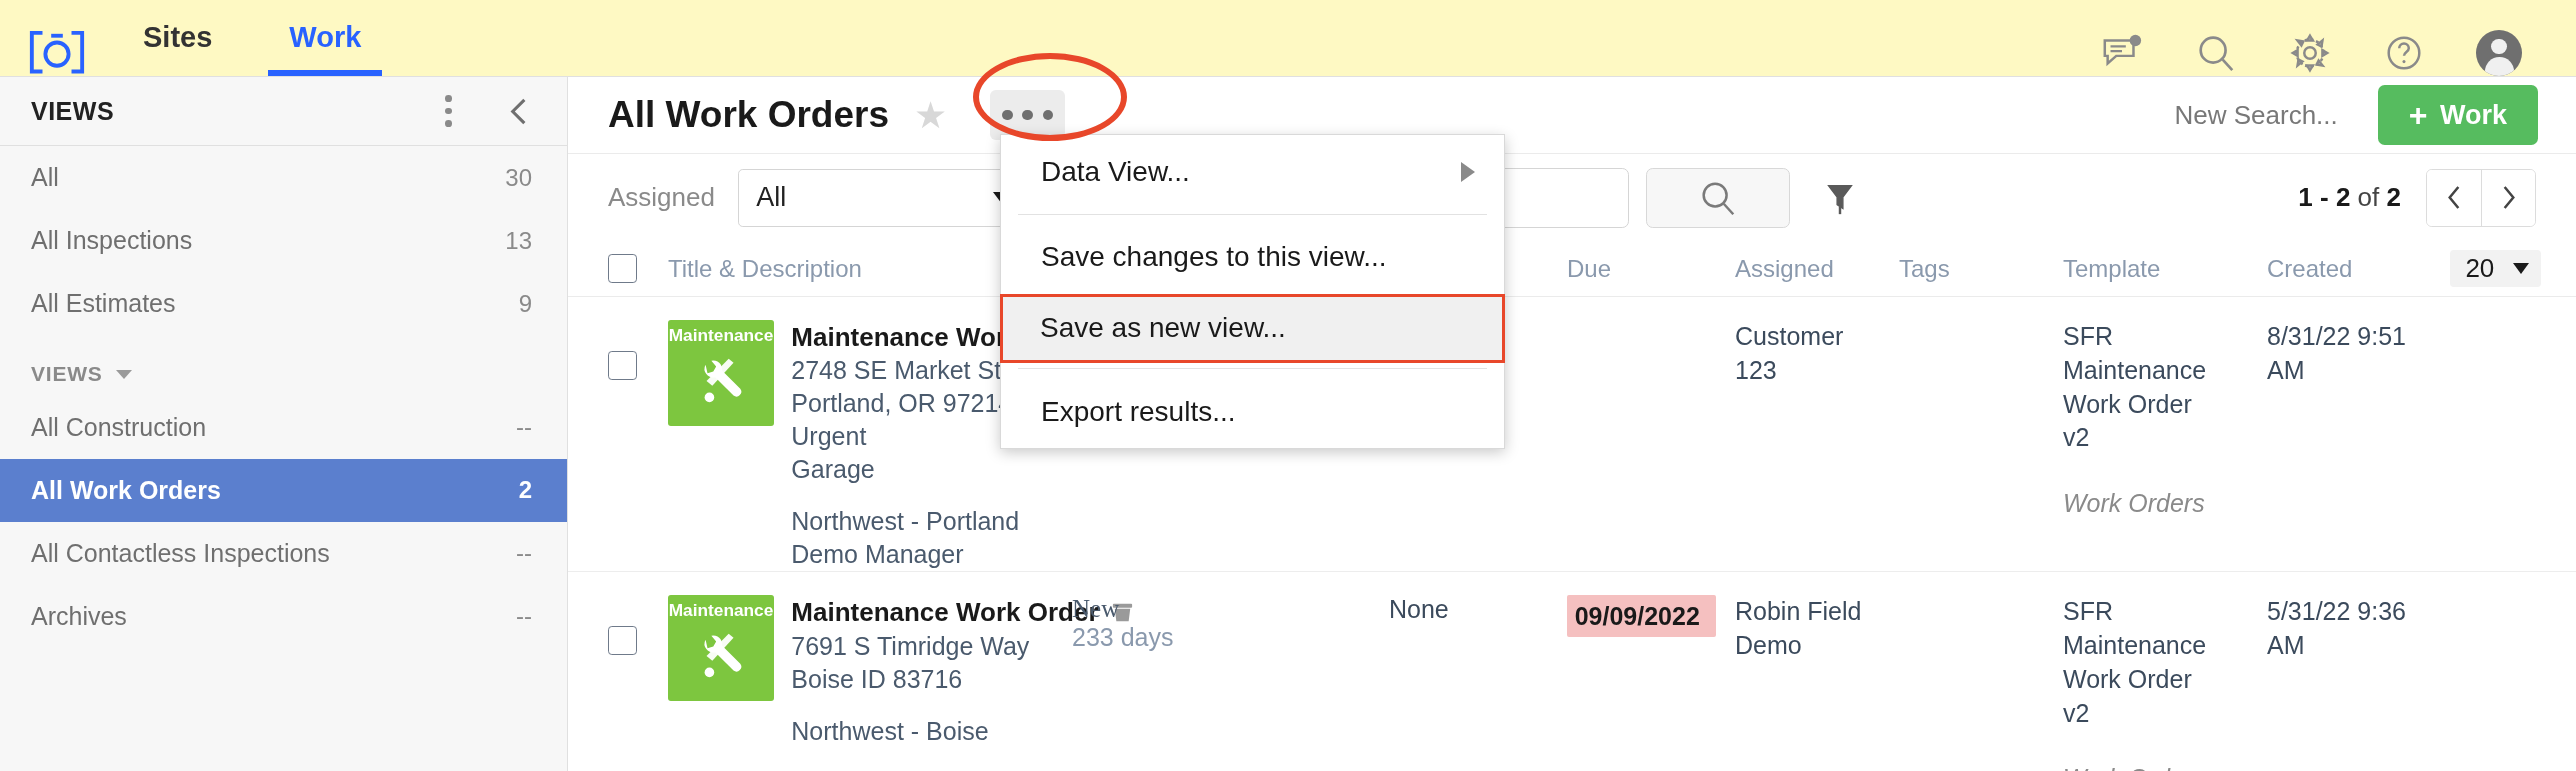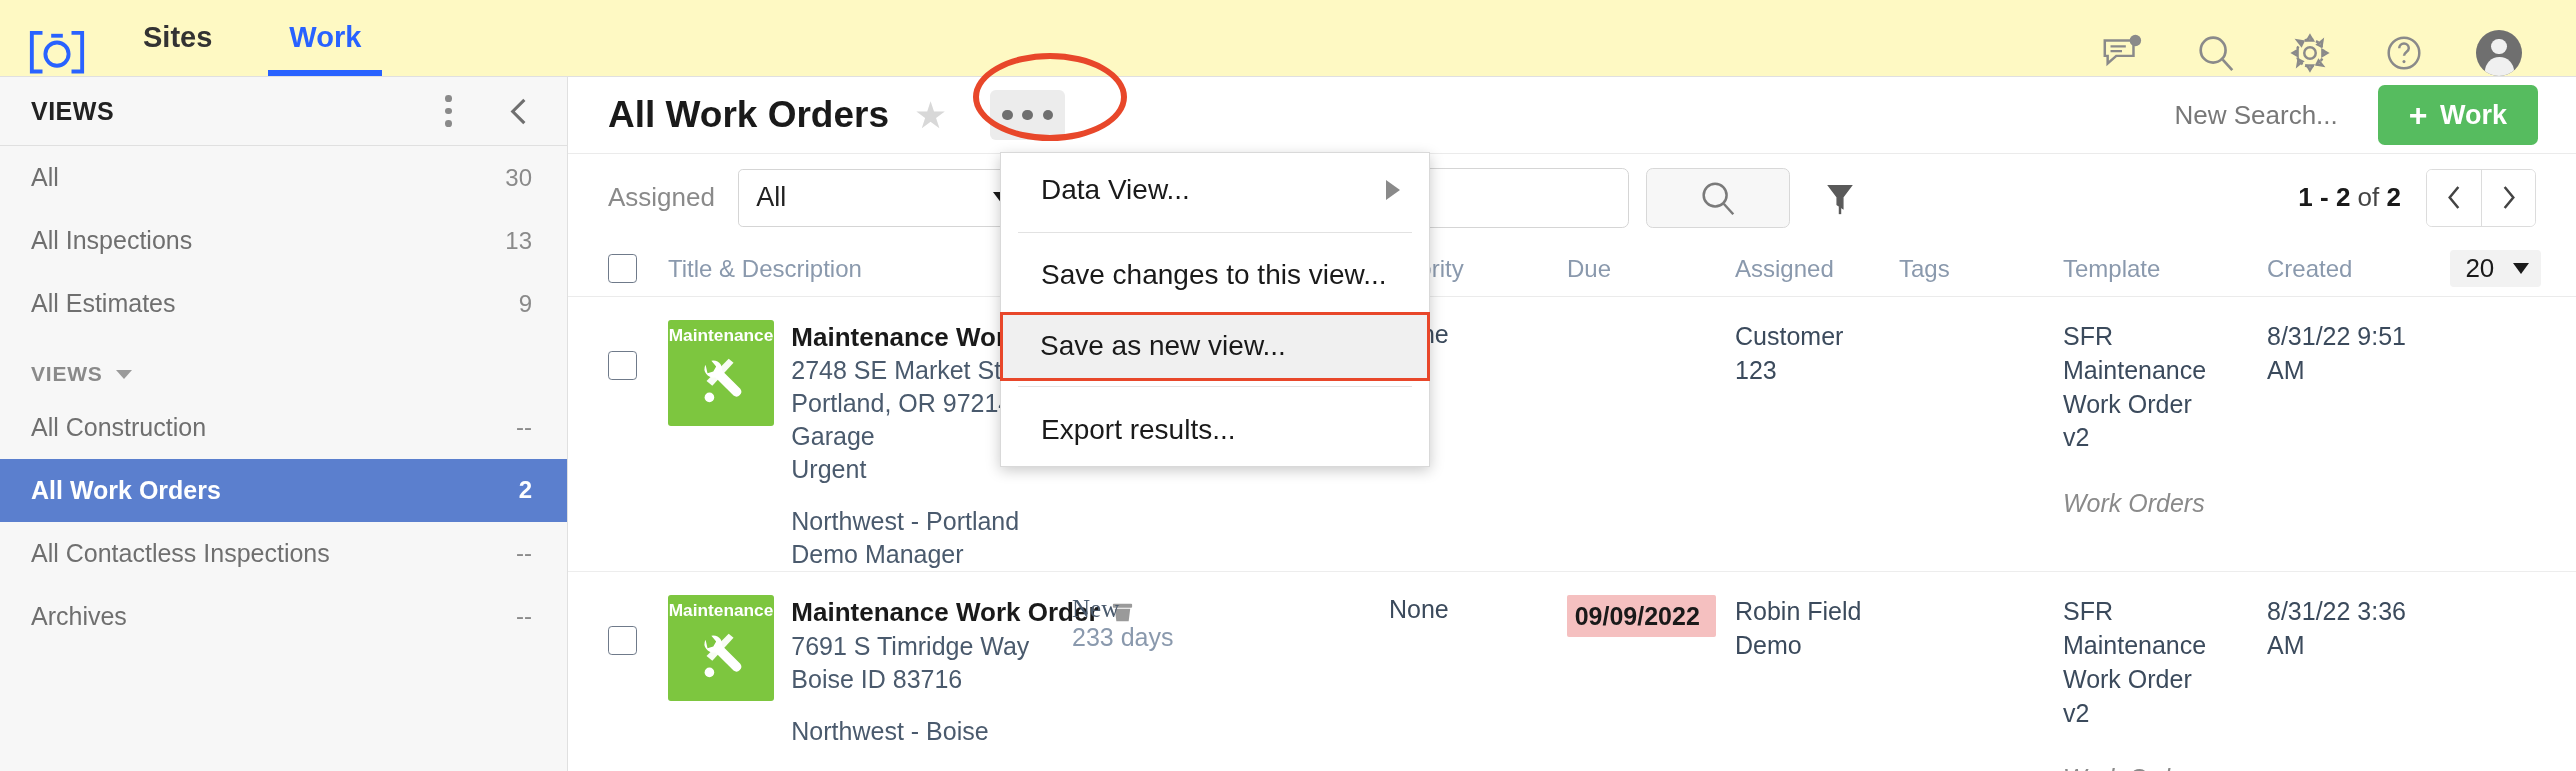--- a/index.html
+++ b/index.html
@@ -206,21 +206,21 @@
   .cell-line { line-height: 1.35; }
   .due-badge {
     background: #f5c0c0; color: #1a1a1a; font-weight: bold;
     padding: 4.8px 7.7px; width: 149px; line-height: 1.28; border-radius: 1.9px;
   }
   .template-italic { color: #8a8a8a; font-style: italic; margin-top: 32px; }
   .folder-icon { color: #9a9a9a; display: inline-flex; }
 
   
   .menu {
-    position: absolute; left: 1000px; top: 152px; width: 430px;
+    position: absolute; left: 1000px; top: 134px; width: 505px;
     background: #fff; border: 1px solid #d9d9d9;
     box-shadow: 0 3.8px 13.5px rgba(0,0,0,.22); z-index: 50;
   }
   .menu-item {
     display: flex; align-items: center; height: 73px;
     padding: 0 29px 0 40px; font-size: 28px; color: #1a1a1a; cursor: pointer;
   }
   .menu-item .mi-label { flex: 1; }
   .menu-sep { height: 1px; background: #e2e2e2; margin: 5.8px 17.3px; }
   .submenu-arrow {
@@ -439,22 +439,22 @@
                 <circle cx="16" cy="44" r="5"></circle>
               </svg>
             </div>
           </div>
           <div class="title-text">
             <div class="title-main">
               <span>Maintenance Work Order</span>
             </div>
             <div class="title-sub">2748 SE Market St</div>
             <div class="title-sub">Portland, OR 97214</div>
+            <div class="title-sub">Urgent</div>
             <div class="title-sub">Garage</div>
-            <div class="title-sub">Urgent</div>
             <div class="title-footer">
               <div>Northwest - Portland</div>
               <div>Demo Manager</div>
             </div>
           </div>
         </div>
         <div class="col-status">
           <div class="status-main"></div>
           <div class="status-sub"></div>
         </div>
@@ -527,21 +527,21 @@
         </div>
         <div class="col-tags"></div>
         <div class="col-template">
           <div class="cell-line">SFR</div>
           <div class="cell-line">Maintenance</div>
           <div class="cell-line">Work Order</div>
           <div class="cell-line">v2</div>
           <div class="cell-line template-italic">Work Orders</div>
         </div>
         <div class="col-created">
-          <div class="cell-line">8/31/22 3:36</div>
+          <div class="cell-line">5/31/22 9:36</div>
           <div class="cell-line">AM</div>
         </div>
         <div class="col-pagesize"></div>
       </div>
 
     </div>
   </div>
 
   <div class="menu">
     <div class="menu-item">

